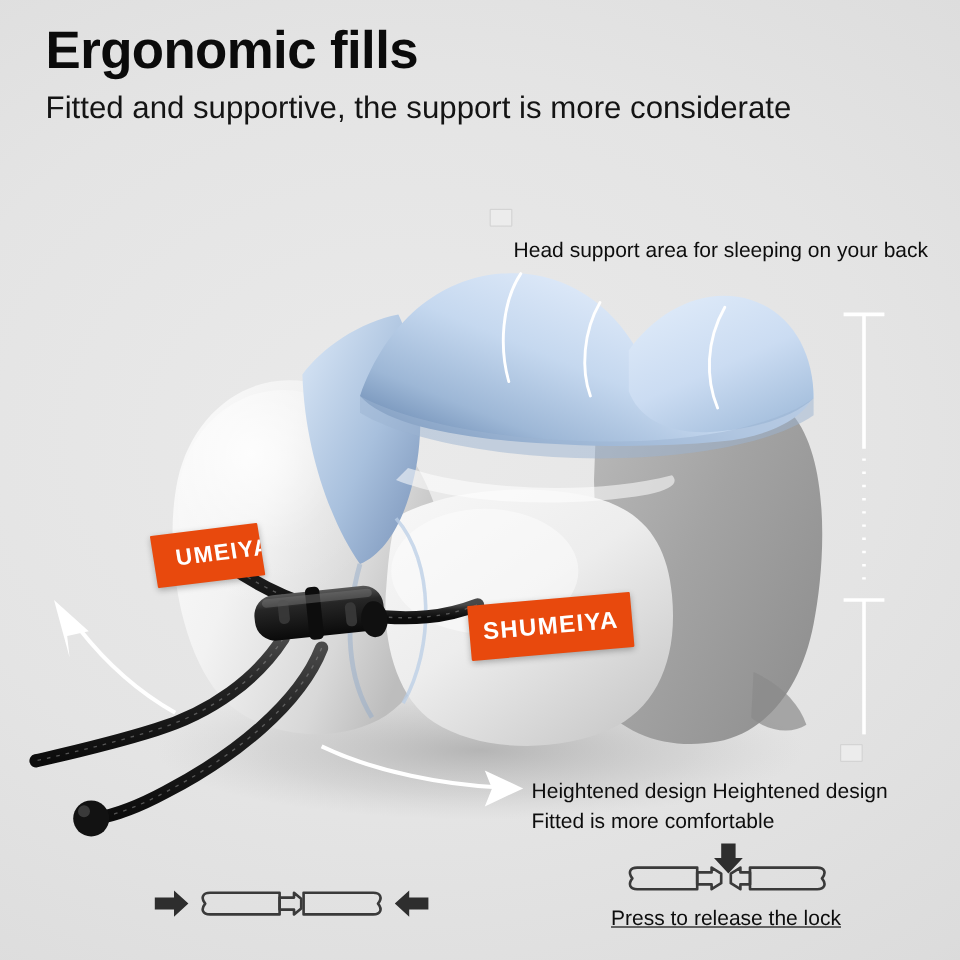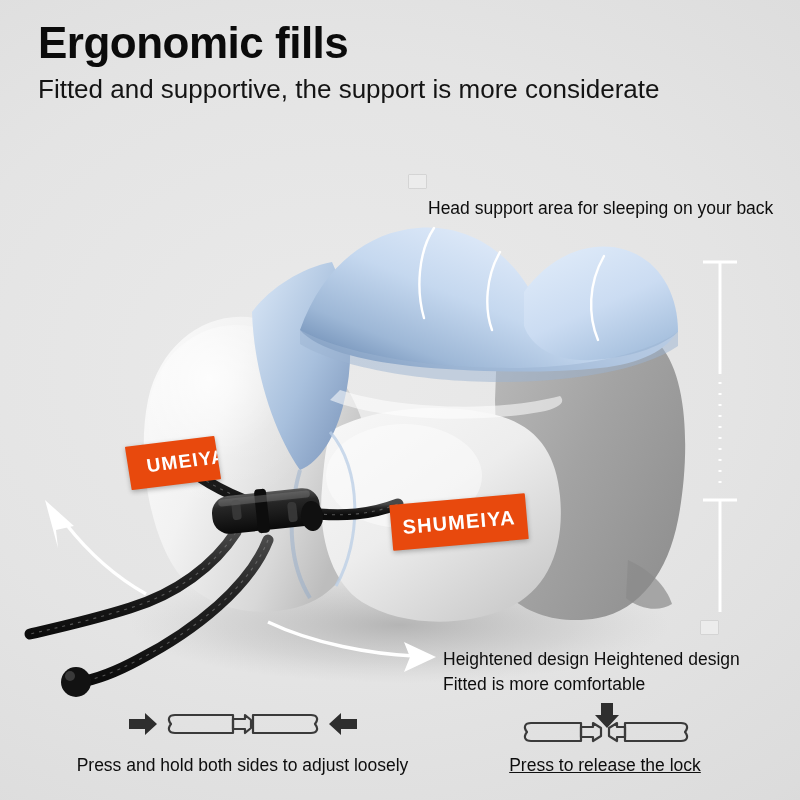--- a/index.html
+++ b/index.html
@@ -326,21 +326,20 @@
       <g fill="#2e2e2e">
         <polygon points="6,18 22,18 22,12 34,23 22,34 22,28 6,28"></polygon>
         <polygon points="234,18 218,18 218,12 206,23 218,34 218,28 234,28"></polygon>
       </g>
       <g fill="none" stroke="#3a3a3a" stroke-width="2.2" stroke-linejoin="round">
         <path d="M52 14 L110 14 L110 32 L52 32 C46 32 44 28 48 23 C44 18 46 14 52 14 Z"></path>
         <path d="M188 14 L130 14 L130 32 L188 32 C194 32 196 28 192 23 C196 18 194 14 188 14 Z"></path>
         <path d="M110 18 L122 18 L122 14 L128 19 L128 27 L122 32 L122 28 L110 28 Z"></path>
       </g>
     </svg>
-    <div class="instr-caption">Press and hold both sides to adjust loosely</div>
   </div>
 
   <div class="instr instr-right">
     <svg class="buckle-svg" width="240" height="46" viewBox="0 0 240 46">
       <polygon points="116,2 128,2 128,14 134,14 122,27 110,14 116,14" fill="#2e2e2e"></polygon>
       <g fill="none" stroke="#3a3a3a" stroke-width="2.2" stroke-linejoin="round">
         <path d="M46 22 L96 22 L96 40 L46 40 C40 40 38 36 42 31 C38 26 40 22 46 22 Z"></path>
         <path d="M196 22 L140 22 L140 40 L196 40 C202 40 204 36 200 31 C204 26 202 22 196 22 Z"></path>
         <path d="M96 26 L108 26 L108 22 L116 27 L116 35 L108 40 L108 36 L96 36 Z"></path>
         <path d="M140 26 L132 26 L132 22 L124 27 L124 35 L132 40 L132 36 L140 36 Z"></path>

